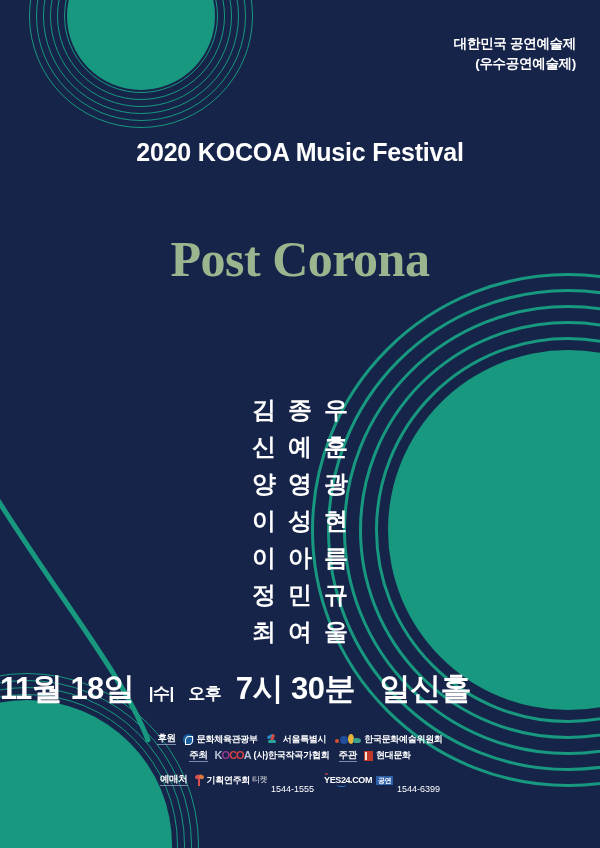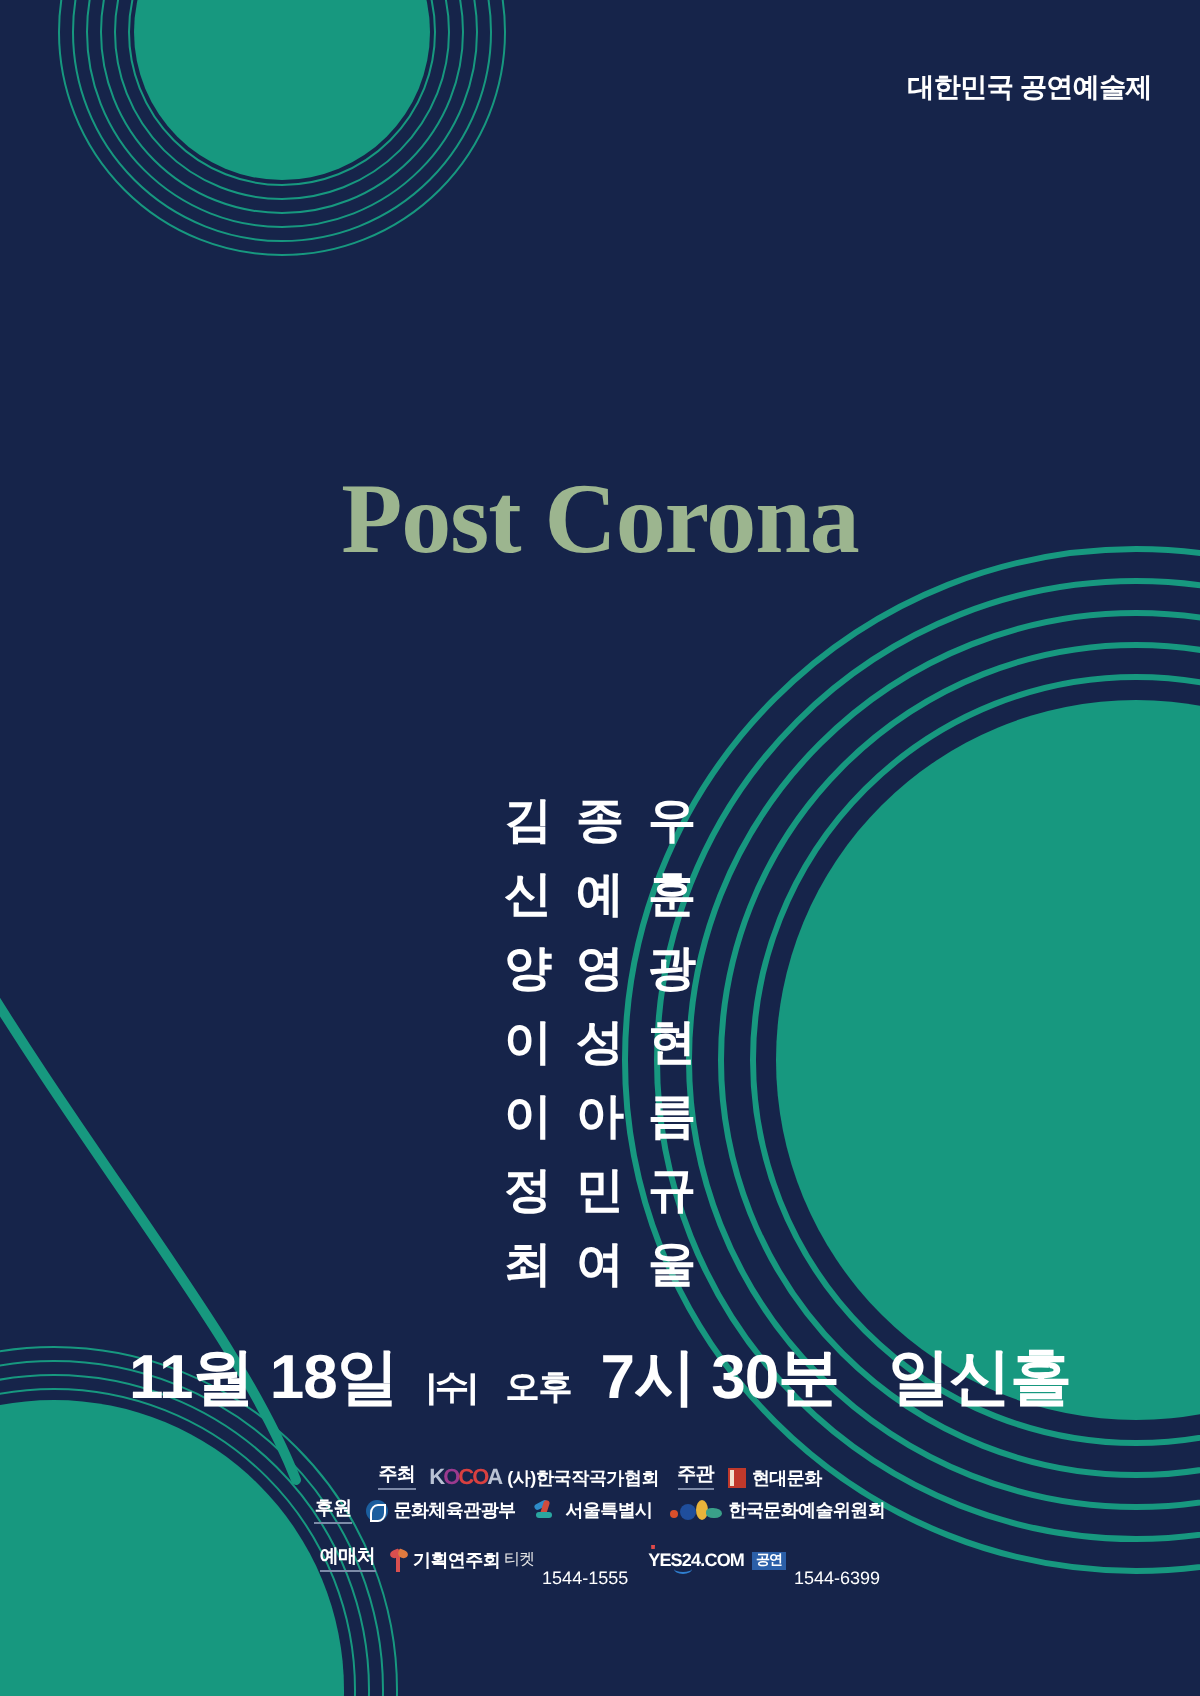--- a/index.html
+++ b/index.html
@@ -164,21 +164,21 @@
   }
   .composer-row span {
     display: inline-block;
     width: 36px;
     text-align: center;
   }
 
   .date-line {
     position: absolute;
     left: 0; right: 0; top: 668px;
-    text-align: center;
+    text-align: left;
     color: #ffffff;
     white-space: nowrap;
   }
   .date-line .big {
     font-size: 31px;
     font-weight: bold;
     letter-spacing: -0.5px;
   }
   .date-line .small {
     font-size: 17px;
@@ -416,22 +416,24 @@
   <div class="art circle-bl"></div>
 
   <svg class="art stem" viewBox="0 0 240 300">
     <path d="M8 0 C 80 120, 150 200, 178 272" stroke="#17987f" stroke-width="5" fill="none" stroke-linecap="round"></path>
   </svg>
 
   <div class="content">
 
     <div class="festival-badge">
       <div>대한민국 공연예술제</div>
+      <div>(우수공연예술제)</div>
     </div>
 
+    <div class="kicker">2020 KOCOA Music Festival</div>
     <div class="subtitle-en">Post Corona</div>
 
     <div class="composers">
       <div class="composer-row">
         <span>김</span>
         <span>종</span>
         <span>우</span>
       </div>
       <div class="composer-row">
         <span>신</span>
@@ -469,33 +471,20 @@
       <span class="big">11월 18일</span>
       <span class="sp"></span><span class="small">|수|</span>
       <span class="sp"></span><span class="small">오후</span>
       <span class="sp"></span><span class="big">7시 30분</span>
       <span class="sp"></span><span class="sp"></span><span class="big">일신홀</span>
     </div>
 
     <div class="credits">
 
       <div class="credit-row">
-        <span class="credit-label">주최</span>
-        <span class="credit-item">
-          <span class="logo-kocoa">K<span class="o1">O</span><span class="o2">CO</span>A</span>
-          <span class="txt plain">(사)한국작곡가협회</span>
-        </span>
-        <span class="credit-label">주관</span>
-        <span class="credit-item">
-          <span class="logo-sq"></span>
-          <span class="txt">현대문화</span>
-        </span>
-      </div>
-
-      <div class="credit-row">
         <span class="credit-label">후원</span>
         <span class="credit-item">
           <span class="logo-mcst"></span>
           <span class="txt">문화체육관광부</span>
         </span>
         <span class="credit-item">
           <span class="logo-seoul">
               <i class="b1"></i>
               <i class="b2"></i>
               <i class="b3"></i>
@@ -503,20 +492,33 @@
           <span class="txt">서울특별시</span>
         </span>
         <span class="credit-item">
           <span class="logo-arko">
               <i class="d1"></i>
               <i class="d2"></i>
               <i class="d3"></i>
               <i class="d4"></i>
             </span>
           <span class="txt">한국문화예술위원회</span>
+        </span>
+      </div>
+
+      <div class="credit-row">
+        <span class="credit-label">주최</span>
+        <span class="credit-item">
+          <span class="logo-kocoa">K<span class="o1">O</span><span class="o2">CO</span>A</span>
+          <span class="txt plain">(사)한국작곡가협회</span>
+        </span>
+        <span class="credit-label">주관</span>
+        <span class="credit-item">
+          <span class="logo-sq"></span>
+          <span class="txt">현대문화</span>
         </span>
       </div>
 
       <div class="credit-row">
         <span class="credit-label">예매처</span>
         <span class="credit-item">
           <span class="logo-interpark">
               <i class="s1"></i>
               <i class="s2"></i>
               <i class="s3"></i>

